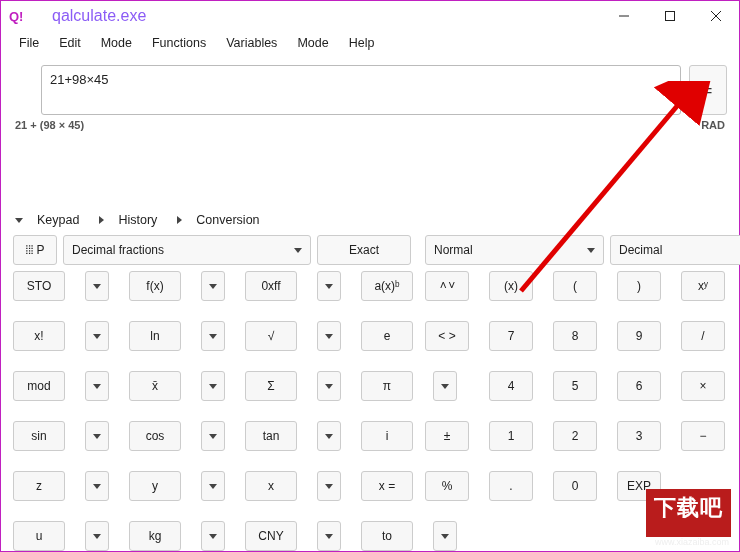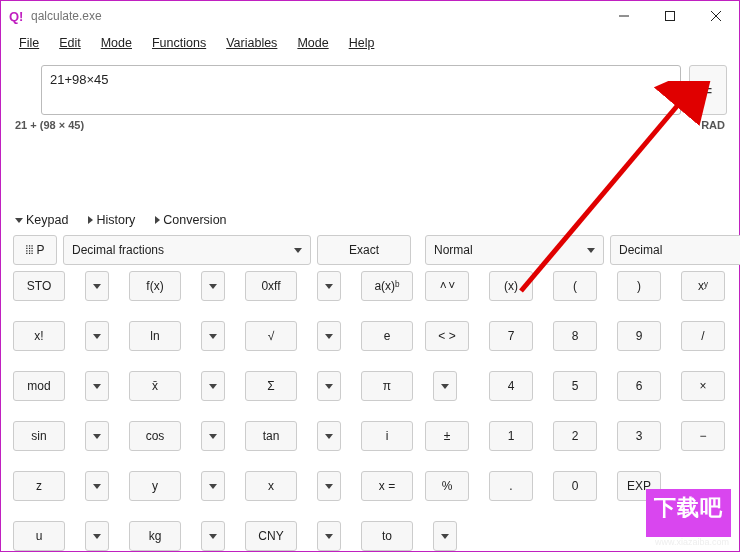--- a/index.html
+++ b/index.html
@@ -1,46 +1,46 @@
 <!DOCTYPE html>
 <html><head>
 <meta charset="utf-8">
 <style>
   * { box-sizing: border-box; font-family: "Segoe UI", Arial, sans-serif; }
   body { margin: 0; background: #fff; width: 740px; height: 552px; overflow: hidden; position: relative; }
   .window { width: 740px; height: 552px; border: 1px solid #c020c0; position: relative; background:#fff; }
   .titlebar { height: 30px; display: flex; align-items: center; padding: 0 0 0 8px; }
   .titlebar .appicon { width: 16px; height: 16px; margin-right: 6px; color:#c020c0; font-weight:bold; font-size:13px; display:flex; align-items:center; }
-  .titlebar .title { font-size: 12px; color: #737373; flex:1; }
+  .titlebar .title { font-size: 16px; color: #8b5cf6; flex:1;margin-left:21px; }
   .winbtns { display:flex; height:30px; }
   .winbtn { width:46px; height:30px; display:flex; align-items:center; justify-content:center; color:#222; }
   .winbtn svg { width:10px; height:10px; }
-  .menubar { height: 24px; display:flex; align-items:center; padding: 0 8px; gap: 0; font-size:12.5px; color:#222;text-decoration:underline; }
+  .menubar { height: 24px; display:flex; align-items:center; padding: 0 8px; gap: 0; font-size:12.5px; color:#222; }
   .menubar .menuitem { padding: 2px 10px; }
   .workarea { padding: 10px 12px; }
   .exprrow { display:flex; gap:8px; align-items:flex-start;padding-left:28px; }
   .expr { flex:1; height:50px; border:1px solid #bbb; border-radius:3px; padding:6px 8px; font-size:13px; color:#222; background:#fff; }
   .eqbtn { width:38px; height:50px; border:1px solid #ccc; border-radius:3px; background:#f8f8f8; display:flex; align-items:center; justify-content:center; font-size:15px; color:#333;}
   .subrow { display:flex; justify-content:space-between; font-size:11px; color:#555; padding:4px 2px;font-weight:bold; }
   .tabs { display:flex; gap:20px; margin-top:78px; font-size:12.5px; color:#222; padding-left:2px; }
-  .tabs .tab { display:flex; align-items:center; gap:3px; }
+  .tabs .tab { display:flex; align-items:center; gap:14px; }
   .tri { display:inline-block; width:0; height:0; border-top:4px solid transparent; border-bottom:4px solid transparent; border-left:5px solid #444; }
   .tri.down { border-left:4px solid transparent; border-right:4px solid transparent; border-top:5px solid #444; border-bottom:none; width:0; height:0; }
   .btn { background:#f8f8f8; border:1px solid #ccc; border-radius:3px; display:flex; align-items:center; justify-content:center; font-size:12px; color:#222; height:30px; }
   .btn.p { width:44px; gap:3px; }
   .btn.wide { flex:1; padding:0 8px; justify-content:space-between; }
   .btn.exact { width:94px; }
   .keypad { display:flex; gap:14px; margin-top:8px; }
   .leftpad, .rightpad { display:grid; gap:20px; }
   .leftpad { grid-template-columns: 52px 24px 52px 24px 52px 24px 52px 24px; grid-auto-rows:30px; width:398px; }
   .rightpad { grid-template-columns: repeat(6, 44px); grid-auto-rows:30px; }
   .k { background:#f7f7f7; border:1px solid #ccc; border-radius:3px; display:flex; align-items:center; justify-content:center; font-size:12px; color:#222; }
   .k.dd { font-size:9px; color:#444; }
   .rightpad .k:first-child { letter-spacing:-1px; }
-  .wm-big { position:absolute; right:8px; bottom:14px; background:#d946ef; color:#fff; padding:4px 8px 14px 8px; font-weight:bold; font-size:22px; letter-spacing:1px; }
+  .wm-big { position:absolute; right:8px; bottom:14px; background:#b91c1c; color:#fff; padding:4px 8px 14px 8px; font-weight:bold; font-size:22px; letter-spacing:1px; }
   .wm-url { position:absolute; right:10px; bottom:4px; color:#eee; font-size:9px; }
   .arrow { position:absolute; pointer-events:none; }
   .half { display:flex; flex-direction:column; gap:6px; }
   .half.left { width:398px; }
   .half.right { flex:1; }
   .selrow { display:flex; gap:6px; }
 </style>
 </head>
 <body>
 

